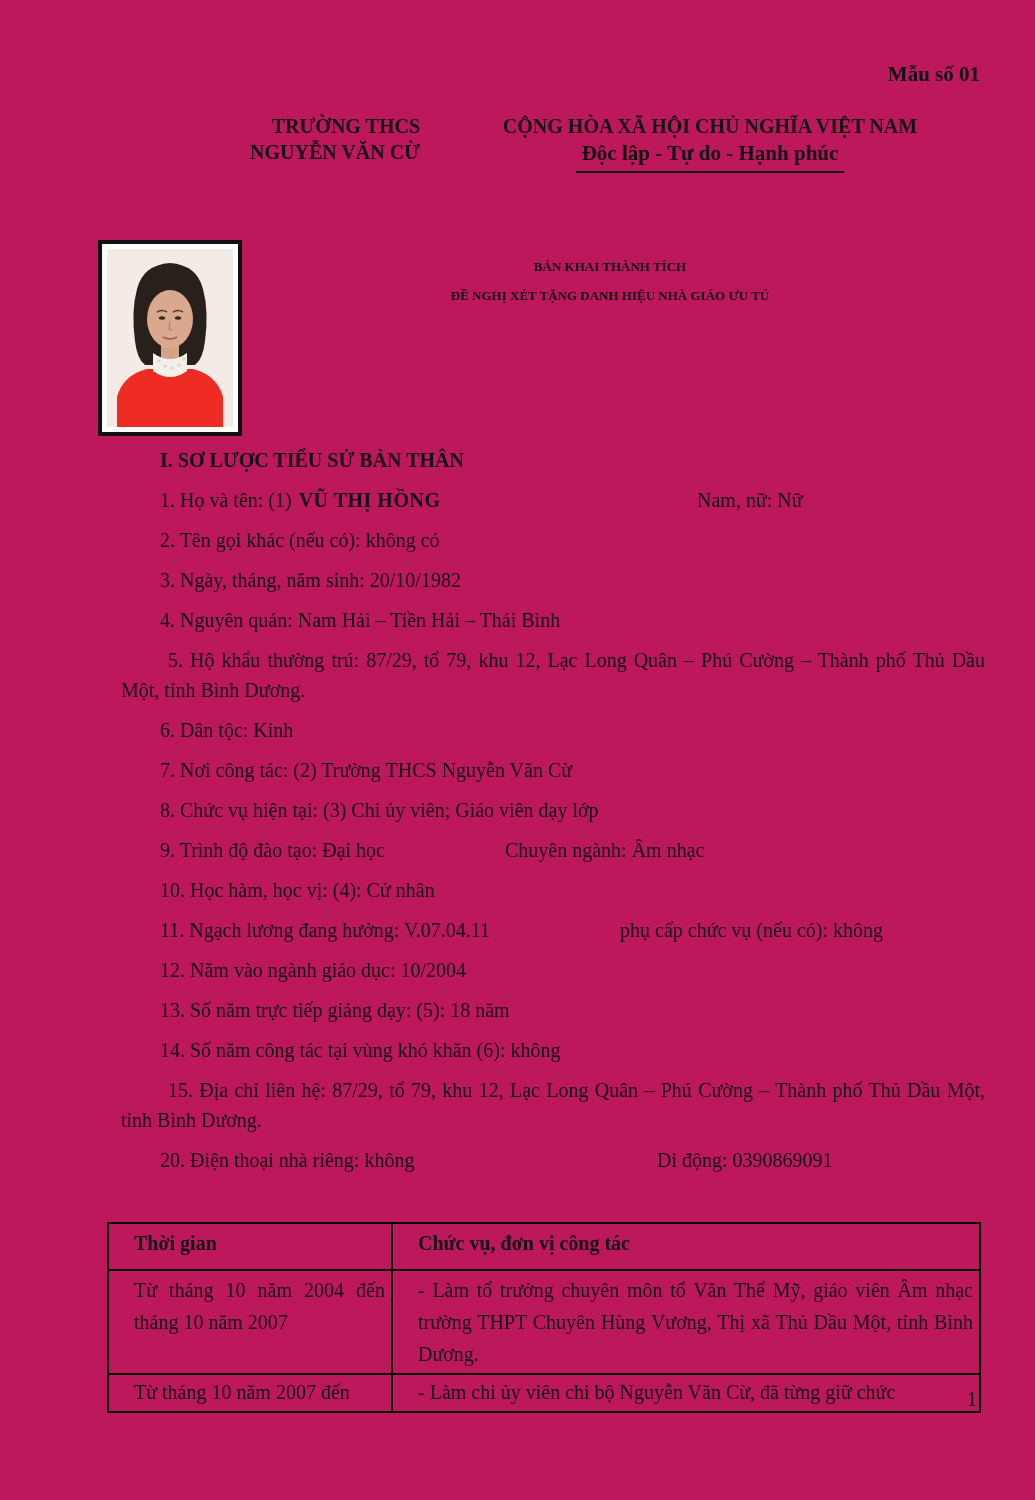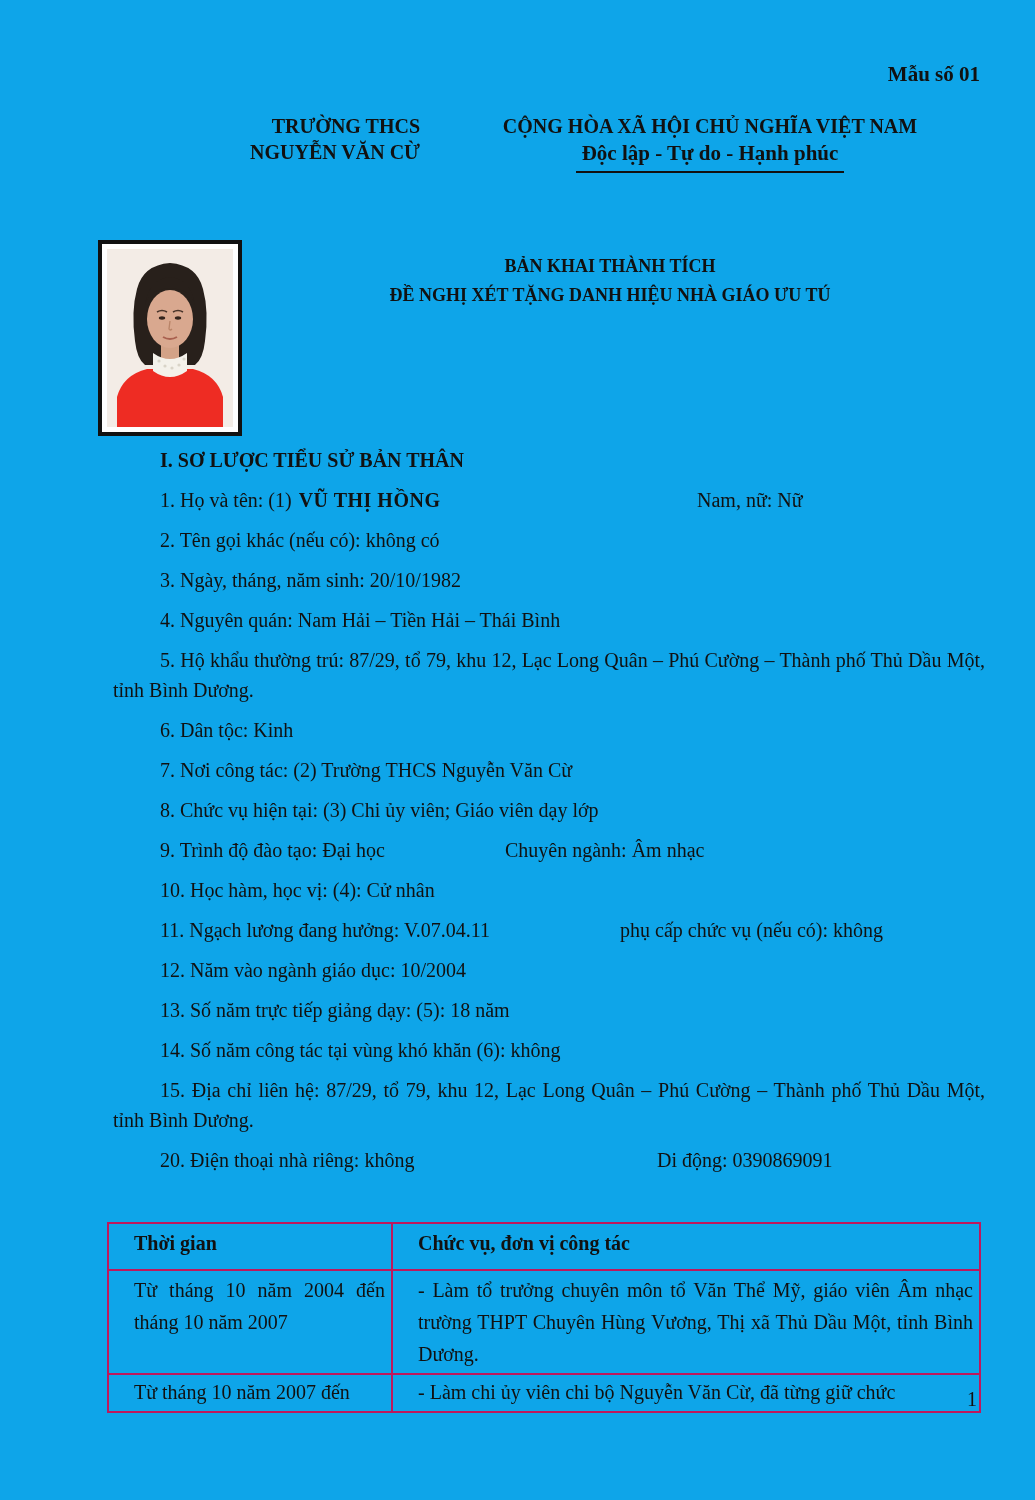--- a/index.html
+++ b/index.html
@@ -1,21 +1,21 @@
 <!DOCTYPE html>
 <html><head>
 <meta charset="utf-8">
 <style>
   * { margin: 0; padding: 0; box-sizing: border-box; }
   html, body { background: #888; }
   .page {
     position: relative;
     width: 1035px;
     height: 1500px;
-    background: #0ea5e9;
+    background: #be185d;
     margin: 0 auto;
     font-family: "Liberation Serif", "DejaVu Serif", serif;
     color: #111111;
     overflow: hidden;
   }
   
   .form-label {
     position: absolute;
     top: 62px;
     right: 55px;
@@ -61,21 +61,21 @@
     padding: 5px;
   }
   .photo-frame svg { display: block; width: 100%; height: 100%; }
   
   .doc-title {
     position: absolute;
     top: 252px;
     left: 240px;
     width: 740px;
     text-align: center;
-    font-size: 18px;
+    font-size: 13px;
     font-weight: bold;
     line-height: 29px;
   }
   
   .body-text {
     position: absolute;
     top: 445px;
     left: 113px;
     width: 872px;
     font-size: 20px;
@@ -86,38 +86,38 @@
     text-indent: 47px;
     line-height: 30px;
     margin-bottom: 10px;
   }
   .item {
     position: relative;
     text-indent: 47px;
     line-height: 30px;
     margin-bottom: 10px;
   }
-  .item.two-line { text-align: justify; }
+  .item.two-line { text-align: justify; margin-left: 8px; }
   .item .rc { position: absolute; top: 0; text-indent: 0; }
   .rc-a { left: 584px; }
   .rc-b { left: 392px; }
   .rc-c { left: 507px; }
   .rc-d { left: 544px; }
   .bold-name { font-weight: bold; margin-left: 7px; letter-spacing: 0.5px; margin-top: 27px; }
   
   .history-table {
     position: absolute;
     top: 1222px;
     left: 107px;
     width: 874px;
     border-collapse: collapse;
     font-size: 20px;
   }
   .history-table th, .history-table td {
-    border: 2px solid #be185d;
+    border: 2px solid #000000;
     padding: 3px 6px 3px 25px;
     vertical-align: top;
     text-align: left;
     line-height: 32px;
   }
   .history-table th {
     font-size: 20px;
     height: 46px;
     vertical-align: middle;
     padding-bottom: 10px;

